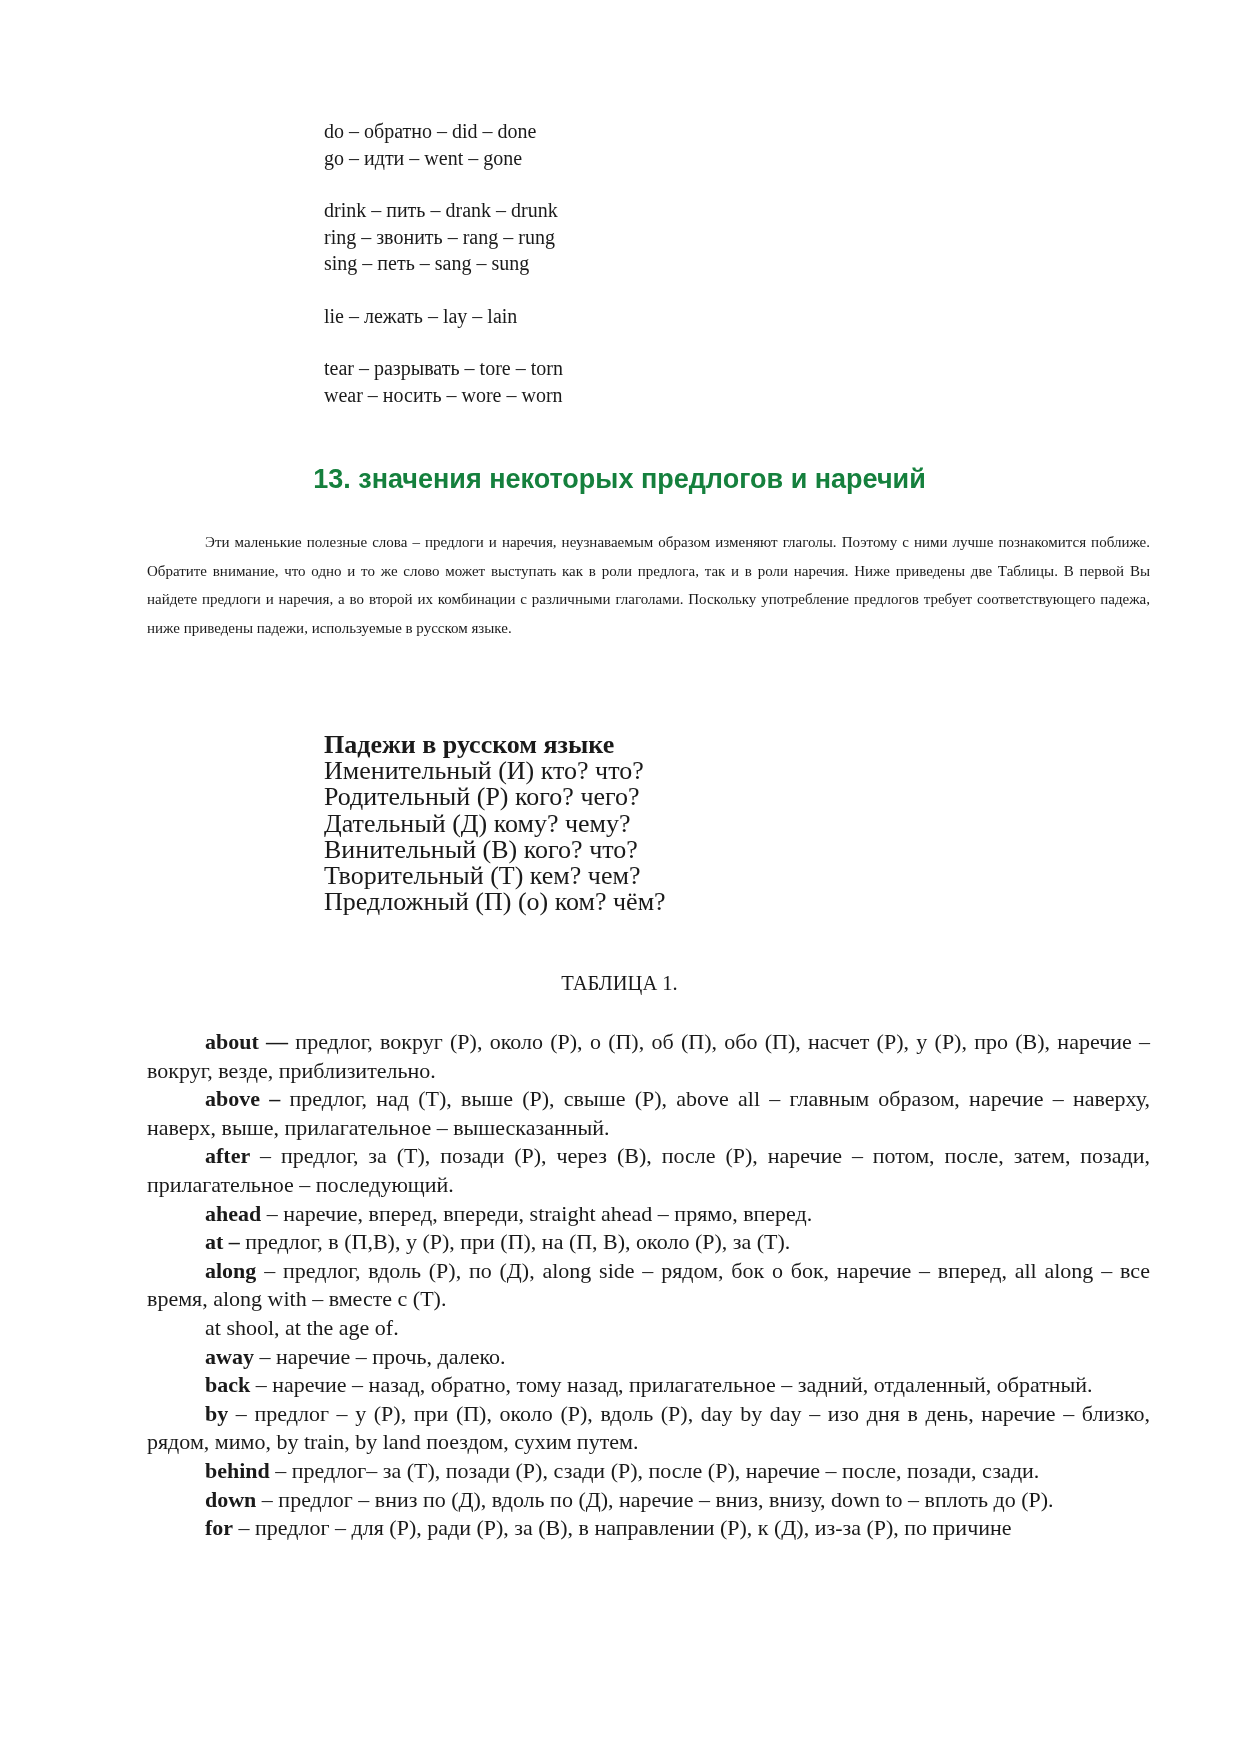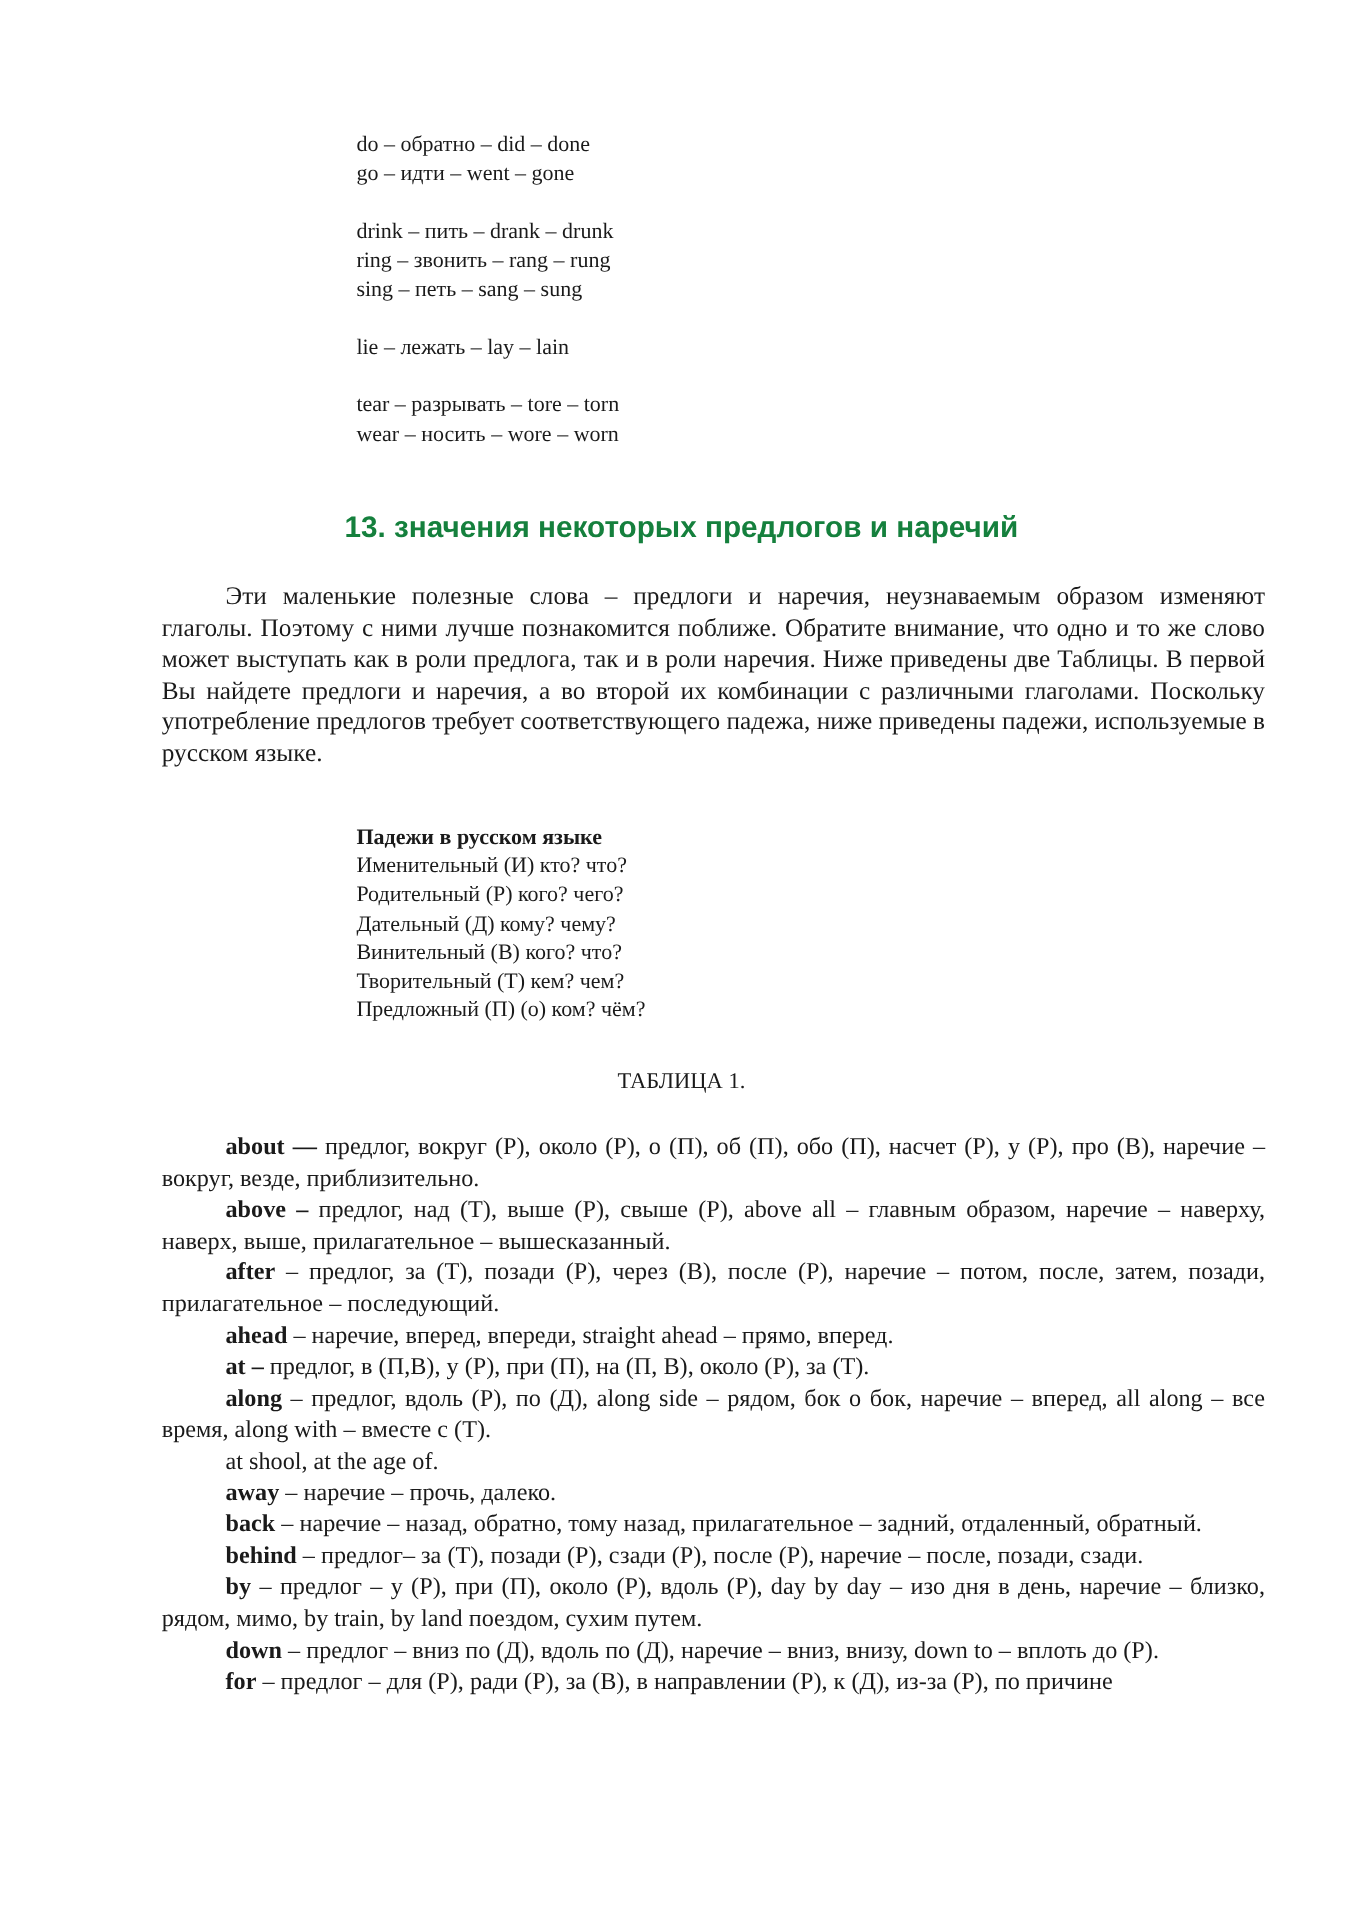--- a/index.html
+++ b/index.html
@@ -15,26 +15,26 @@
     .verbs .group { margin-bottom: 26px; }
     .verbs .line { white-space: nowrap; }
     .heading {
       position: absolute; left: 0; width: 1239px; top: 464px;
       text-align: center;
       font-family: "Liberation Sans", "DejaVu Sans", sans-serif;
       font-weight: bold; font-size: 27px; color: #15803d;
     }
     .intro {
       position: absolute; left: 147px; width: 1003px; top: 528px;
-      font-size: 23px; line-height: 28.5px;
+      font-size: 15px; line-height: 28.5px;
       text-align: justify; text-indent: 58px;
     }
     .cases {
-      position: absolute; left: 324px; top: 748px;
-      font-size: 20px; line-height: 26.2px;
+      position: absolute; left: 324px; top: 732px;
+      font-size: 26px; line-height: 26.2px;
     }
     .cases .cases-title { font-weight: bold; }
     .table-title {
       position: absolute; left: 0; width: 1239px; top: 972px;
       text-align: center; font-weight: normal; font-size: 20.5px;
     }
     .entries {
       position: absolute; left: 147px; width: 1003px; top: 1028px;
       font-size: 22px; line-height: 28.6px;
       text-align: justify;
@@ -84,17 +84,17 @@
 <div class="entries">
   <div class="entry"><span class="term">about —</span><span>  предлог, вокруг (Р), около (Р), о (П), об (П), обо (П), насчет (Р), у (Р), про (В), наречие – вокруг, везде, приблизительно.</span></div>
   <div class="entry"><span class="term">above –</span><span>  предлог, над (Т), выше (Р), свыше (Р), above all – главным образом, наречие – наверху, наверх, выше, прилагательное – вышесказанный.</span></div>
   <div class="entry"><span class="term">after</span><span>  – предлог, за (Т), позади (Р), через (В), после (Р), наречие – потом, после, затем, позади, прилагательное – последующий.</span></div>
   <div class="entry"><span class="term">ahead</span><span>  – наречие, вперед, впереди, straight ahead – прямо, вперед.</span></div>
   <div class="entry"><span class="term">at –</span><span>  предлог, в (П,В), у (Р), при (П), на (П, В), около (Р), за (Т).</span></div>
   <div class="entry"><span class="term">along</span><span>  – предлог, вдоль (Р), по (Д), along side – рядом, бок о бок, наречие – вперед, all along – все время, along with –  вместе с (Т).</span></div>
   <div class="entry plain"><span class="term"></span><span>at shool, at the age of.</span></div>
   <div class="entry"><span class="term">away</span><span>  – наречие – прочь, далеко.</span></div>
   <div class="entry"><span class="term">back</span><span>  – наречие – назад, обратно, тому назад, прилагательное – задний, отдаленный, обратный.</span></div>
+  <div class="entry"><span class="term">by</span><span>  – предлог – у (Р), при (П), около (Р), вдоль (Р), day by day – изо дня в день, наречие – близко, рядом, мимо, by train, by land поездом, сухим путем.</span></div>
   <div class="entry"><span class="term">behind</span><span>  – предлог– за (Т), позади (Р), сзади (Р), после (Р), наречие – после, позади, сзади.</span></div>
-  <div class="entry"><span class="term">by</span><span>  – предлог – у (Р), при (П), около (Р), вдоль (Р), day by day – изо дня в день, наречие – близко, рядом, мимо, by train, by land поездом, сухим путем.</span></div>
   <div class="entry"><span class="term">down</span><span>  – предлог – вниз по (Д), вдоль по (Д), наречие – вниз, внизу, down to – вплоть до (Р).</span></div>
   <div class="entry"><span class="term">for</span><span>  – предлог – для (Р), ради (Р), за (В), в направлении (Р), к (Д), из-за (Р), по причине</span></div>
 </div>
 
 </body></html>

